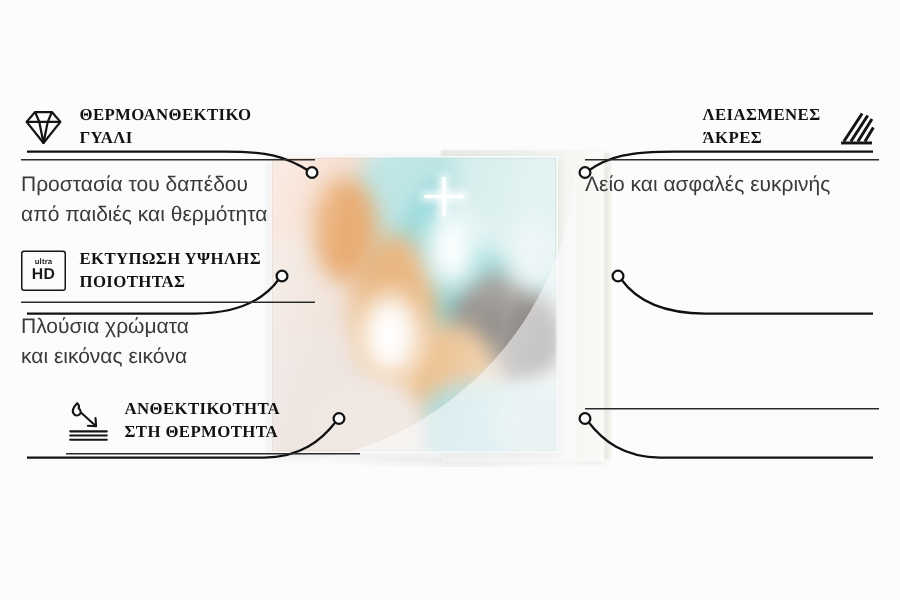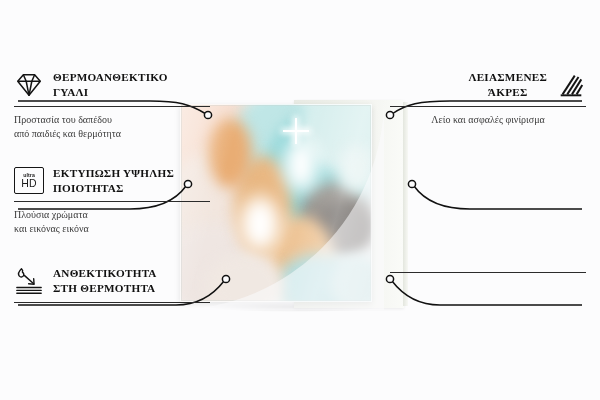--- a/index.html
+++ b/index.html
@@ -69,53 +69,53 @@
     position:absolute; left:30px; top:206px; width:180px; height:10px;
     background:radial-gradient(ellipse at 50% 50%,rgba(0,0,0,.13),rgba(0,0,0,0) 70%);
   }
 
   
   #wires { position:absolute; inset:0; pointer-events:none; }
 
   
   .feat { position:absolute; width:196px; }
   .feat.left  { left:14px;  text-align:left;  }
-  .feat.right { right:14px; text-align:center; }
+  .feat.right { right:14px; text-align:left; }
 
   .head { display:flex; align-items:center; gap:9px; }
   .feat.right .head { flex-direction:row-reverse; }
 
   .ficon { width:30px; height:30px; flex:0 0 30px; display:block; }
 
   .title {
     font-family:"Liberation Serif", serif;
     font-size:11.2px; font-weight:700; letter-spacing:.25px;
     line-height:1.30; color:#111; white-space:pre-line;
   }
 
   .rule { height:1px; background:#2b2b2b; margin:6px 0 6px; }
 
   .desc {
-    font-family:Liberation Serif, serif;
-    font-size:10px; line-height:1.42; color:#3a3a3a; white-space:pre-line;
+    font-family:Liberation Sans, sans-serif;
+    font-size:14px; line-height:1.42; color:#3a3a3a; white-space:pre-line;
   }
 
   
   .f1 { top:48px;margin-top:22px; }
   .f2 { top:166px; }
-  .f3 { top:266px; }
+  .f3 { top:266px;margin-left:30px; }
 
   
   .hdbox{
     width:30px;height:27px;border:1.6px solid #151515;border-radius:2px;
     display:flex;flex-direction:column;align-items:center;justify-content:center;
     font-family:"Liberation Sans", sans-serif;line-height:1;
   }
   .hdbox b{font-size:5.2px;font-weight:700;letter-spacing:.1px;}
-  .hdbox i{font-size:10.5px;font-weight:400;font-style:normal;letter-spacing:.2px;text-align:center;}
+  .hdbox i{font-size:10.5px;font-weight:700;font-style:normal;letter-spacing:.2px;text-align:center;}
 </style>
 </head>
 <body>
 
 <div id="stage">
 
   <div class="product">
     <div class="shadow"></div>
     <div class="backing"></div>
 
@@ -230,21 +230,21 @@
           <path d="M7,26 L20,6"></path>
           <path d="M12,26 L24,7.5"></path>
           <path d="M17,26 L27,10"></path>
           <path d="M22,26 L28,16"></path>
         </g>
       </svg>
       <div class="title">ΛΕΙΑΣΜΕΝΕΣ
 ΆΚΡΕΣ</div>
     </div>
     <div class="rule"></div>
-    <div class="desc">Λείο και ασφαλές φινίρισμα</div>
+    <div class="desc">Λείο και ασφαλές ευκρινής</div>
   </div>
 
 
   <div class="feat right f3">
     <div class="rule"></div>
   </div>
 
 </div>
 
 </body></html>

